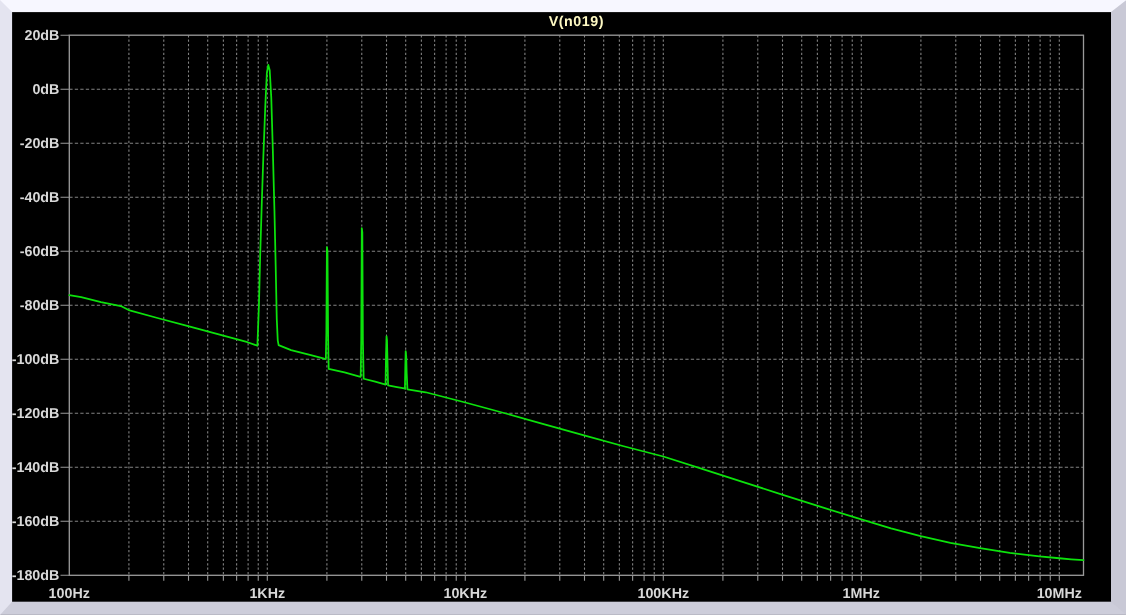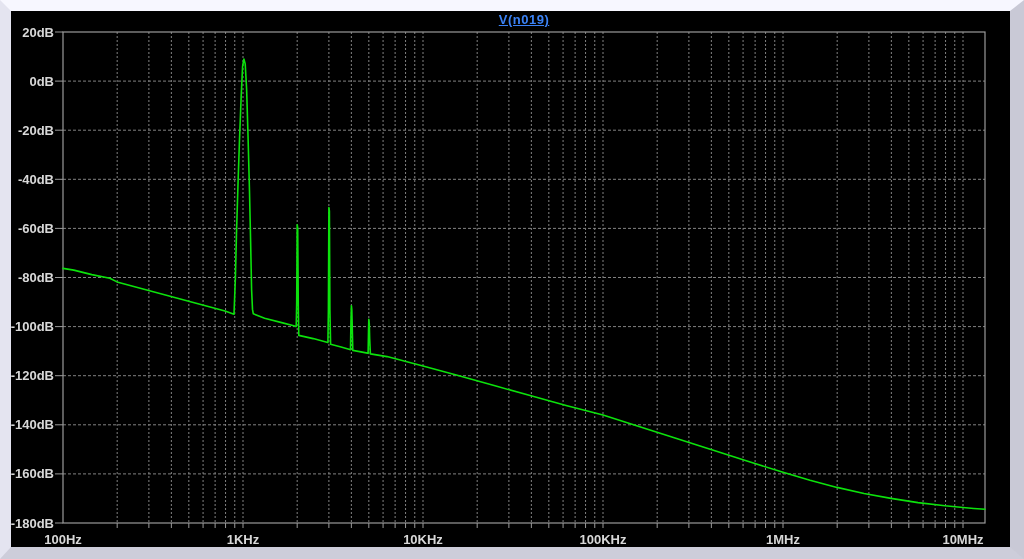--- a/index.html
+++ b/index.html
@@ -18,21 +18,21 @@
   }
   svg text{
     font-family:"Liberation Sans",sans-serif;font-weight:bold;font-size:13px;
   }
 </style>
 </head>
 <body>
 
 <div class="frame">
   <div class="pane">
-    <div class="trace-legend" style="color: #3b82f6; text-decoration: underline;">V(n019)</div>
+    <div class="trace-legend" style="color: #fef9c3;">V(n019)</div>
     <svg id="plot-svg" width="999" height="536" viewBox="0 0 999 536">
         <line x1="106.18539921951663" y1="21" x2="106.18539921951663" y2="512" stroke="#828282" stroke-width="1" stroke-dasharray="2 2"></line>
         <line x1="106.18539921951663" y1="512" x2="106.18539921951663" y2="517" stroke="#9a9a9a" stroke-width="1"></line>
         <line x1="137.88182584953927" y1="21" x2="137.88182584953927" y2="512" stroke="#828282" stroke-width="1" stroke-dasharray="2 2"></line>
         <line x1="137.88182584953927" y1="512" x2="137.88182584953927" y2="517" stroke="#9a9a9a" stroke-width="1"></line>
         <line x1="160.37079843903325" y1="21" x2="160.37079843903325" y2="512" stroke="#828282" stroke-width="1" stroke-dasharray="2 2"></line>
         <line x1="160.37079843903325" y1="512" x2="160.37079843903325" y2="517" stroke="#9a9a9a" stroke-width="1"></line>
         <line x1="177.81460078048337" y1="21" x2="177.81460078048337" y2="512" stroke="#828282" stroke-width="1" stroke-dasharray="2 2"></line>
         <line x1="177.81460078048337" y1="512" x2="177.81460078048337" y2="517" stroke="#9a9a9a" stroke-width="1"></line>
         <line x1="192.0672250690559" y1="21" x2="192.0672250690559" y2="512" stroke="#828282" stroke-width="1" stroke-dasharray="2 2"></line>

